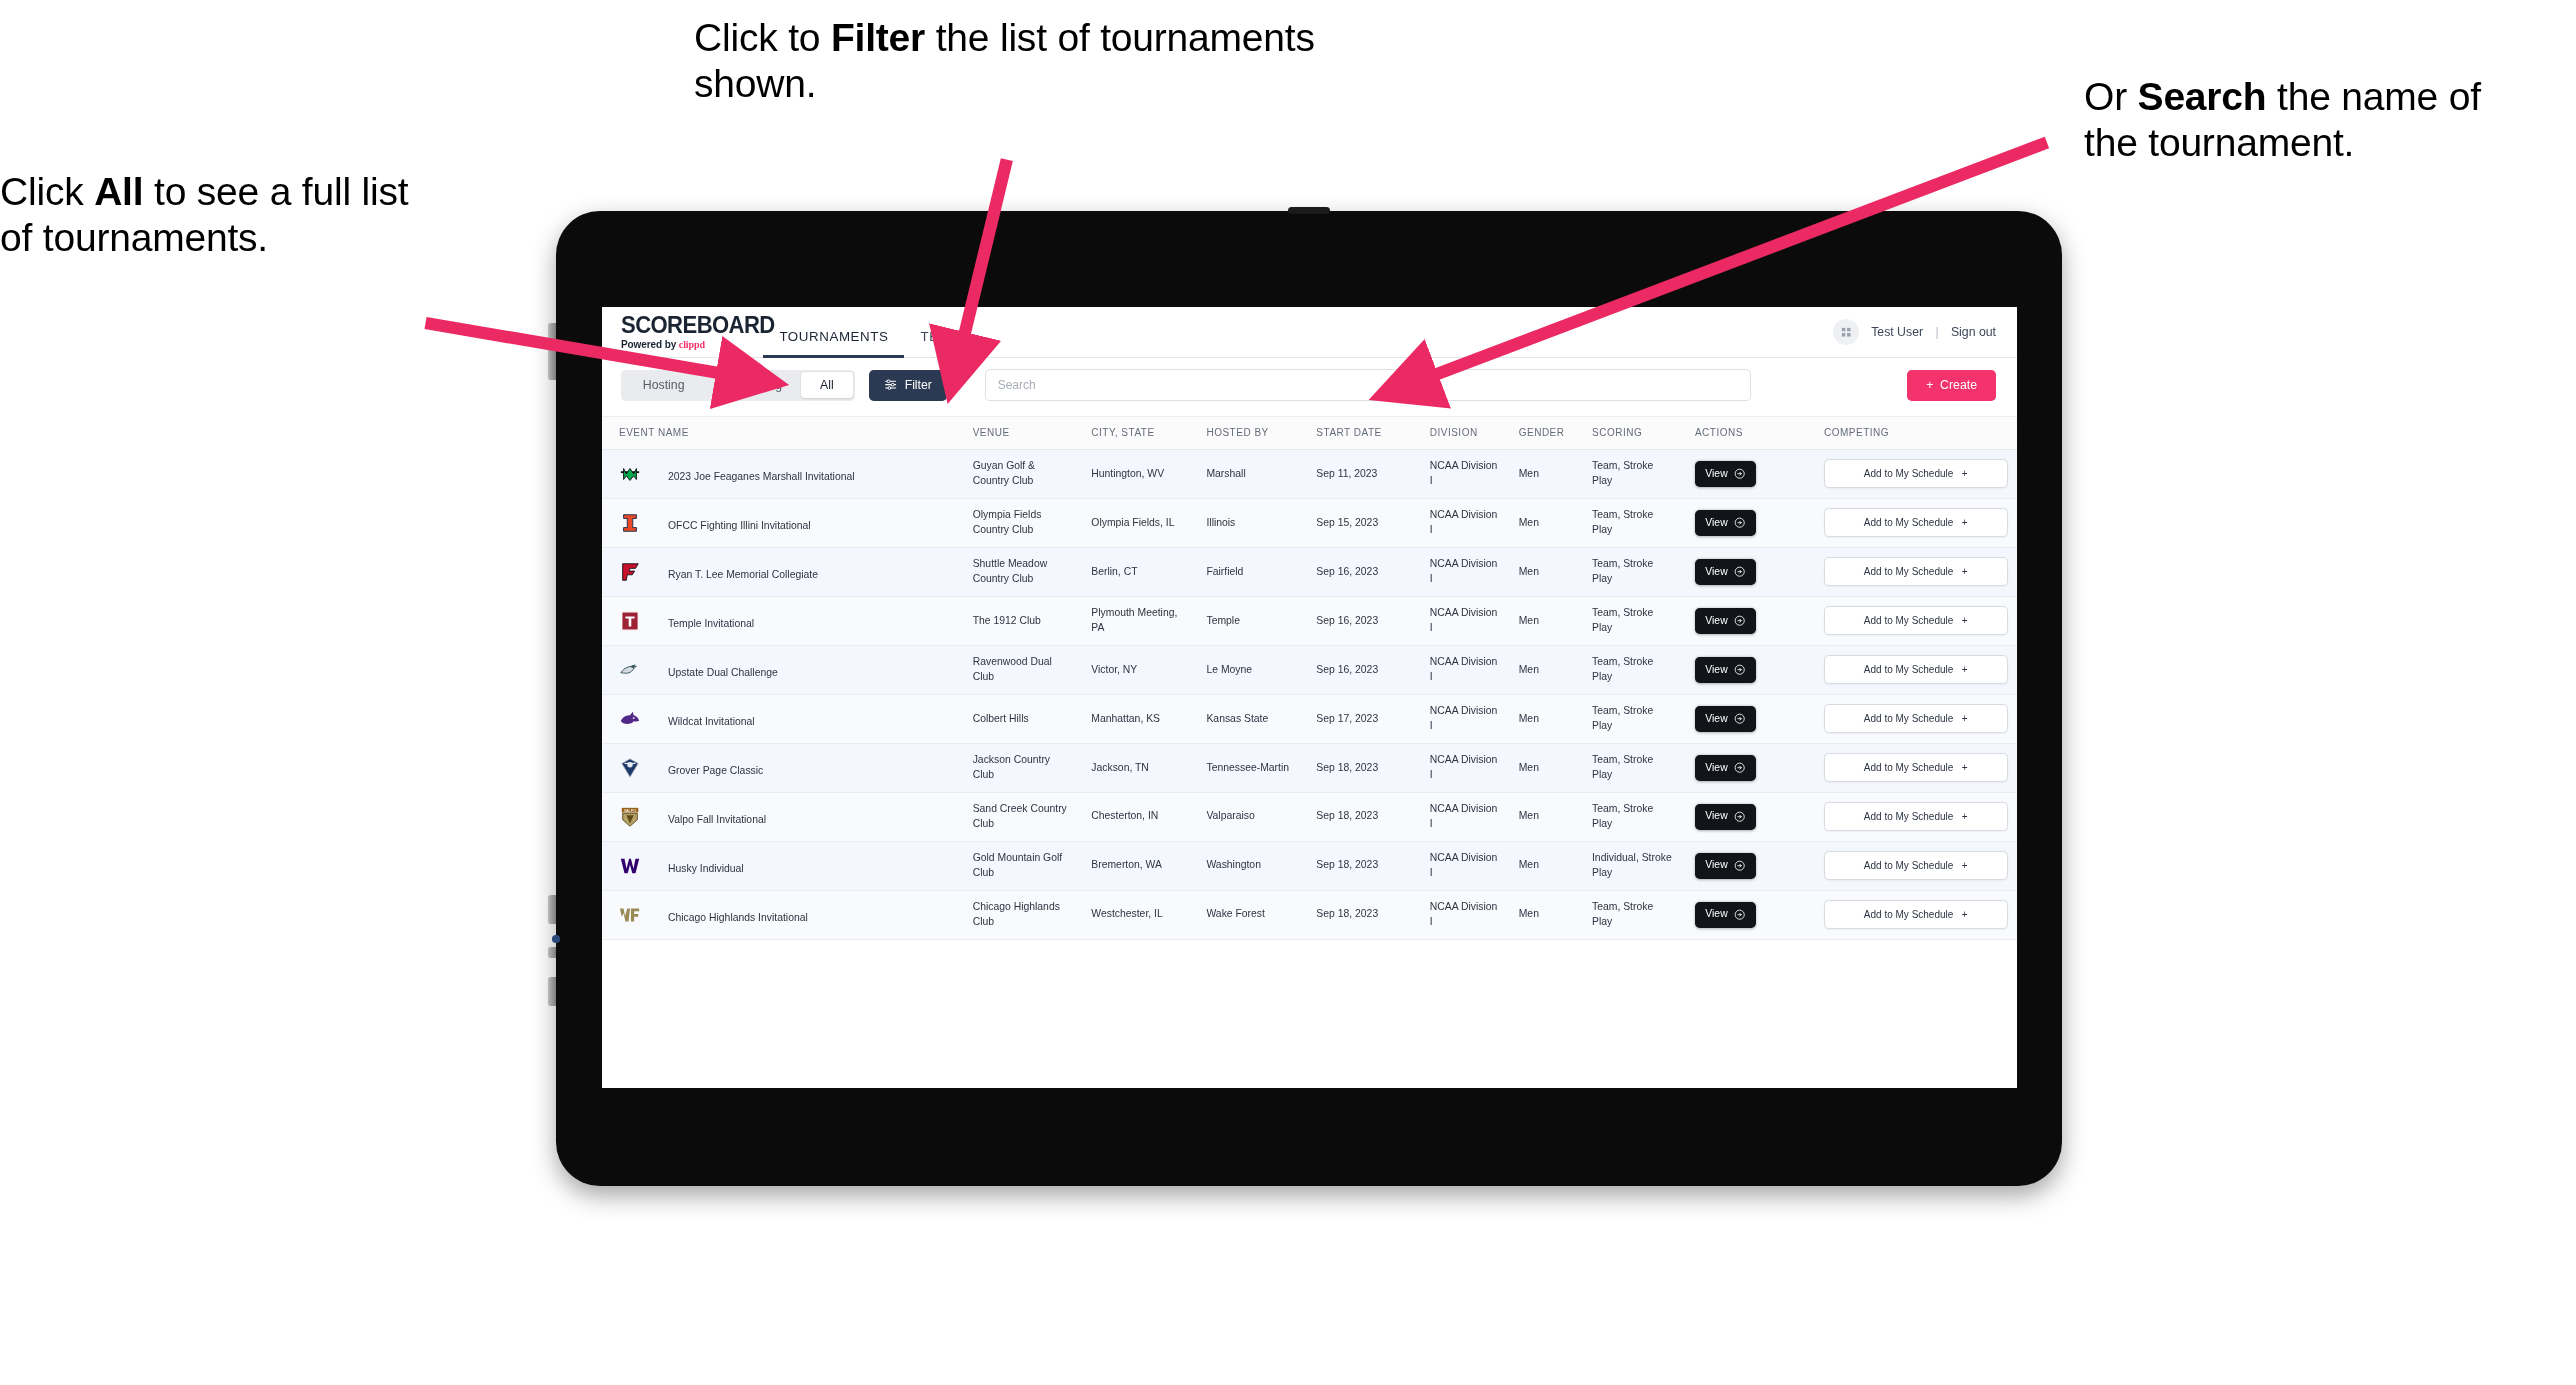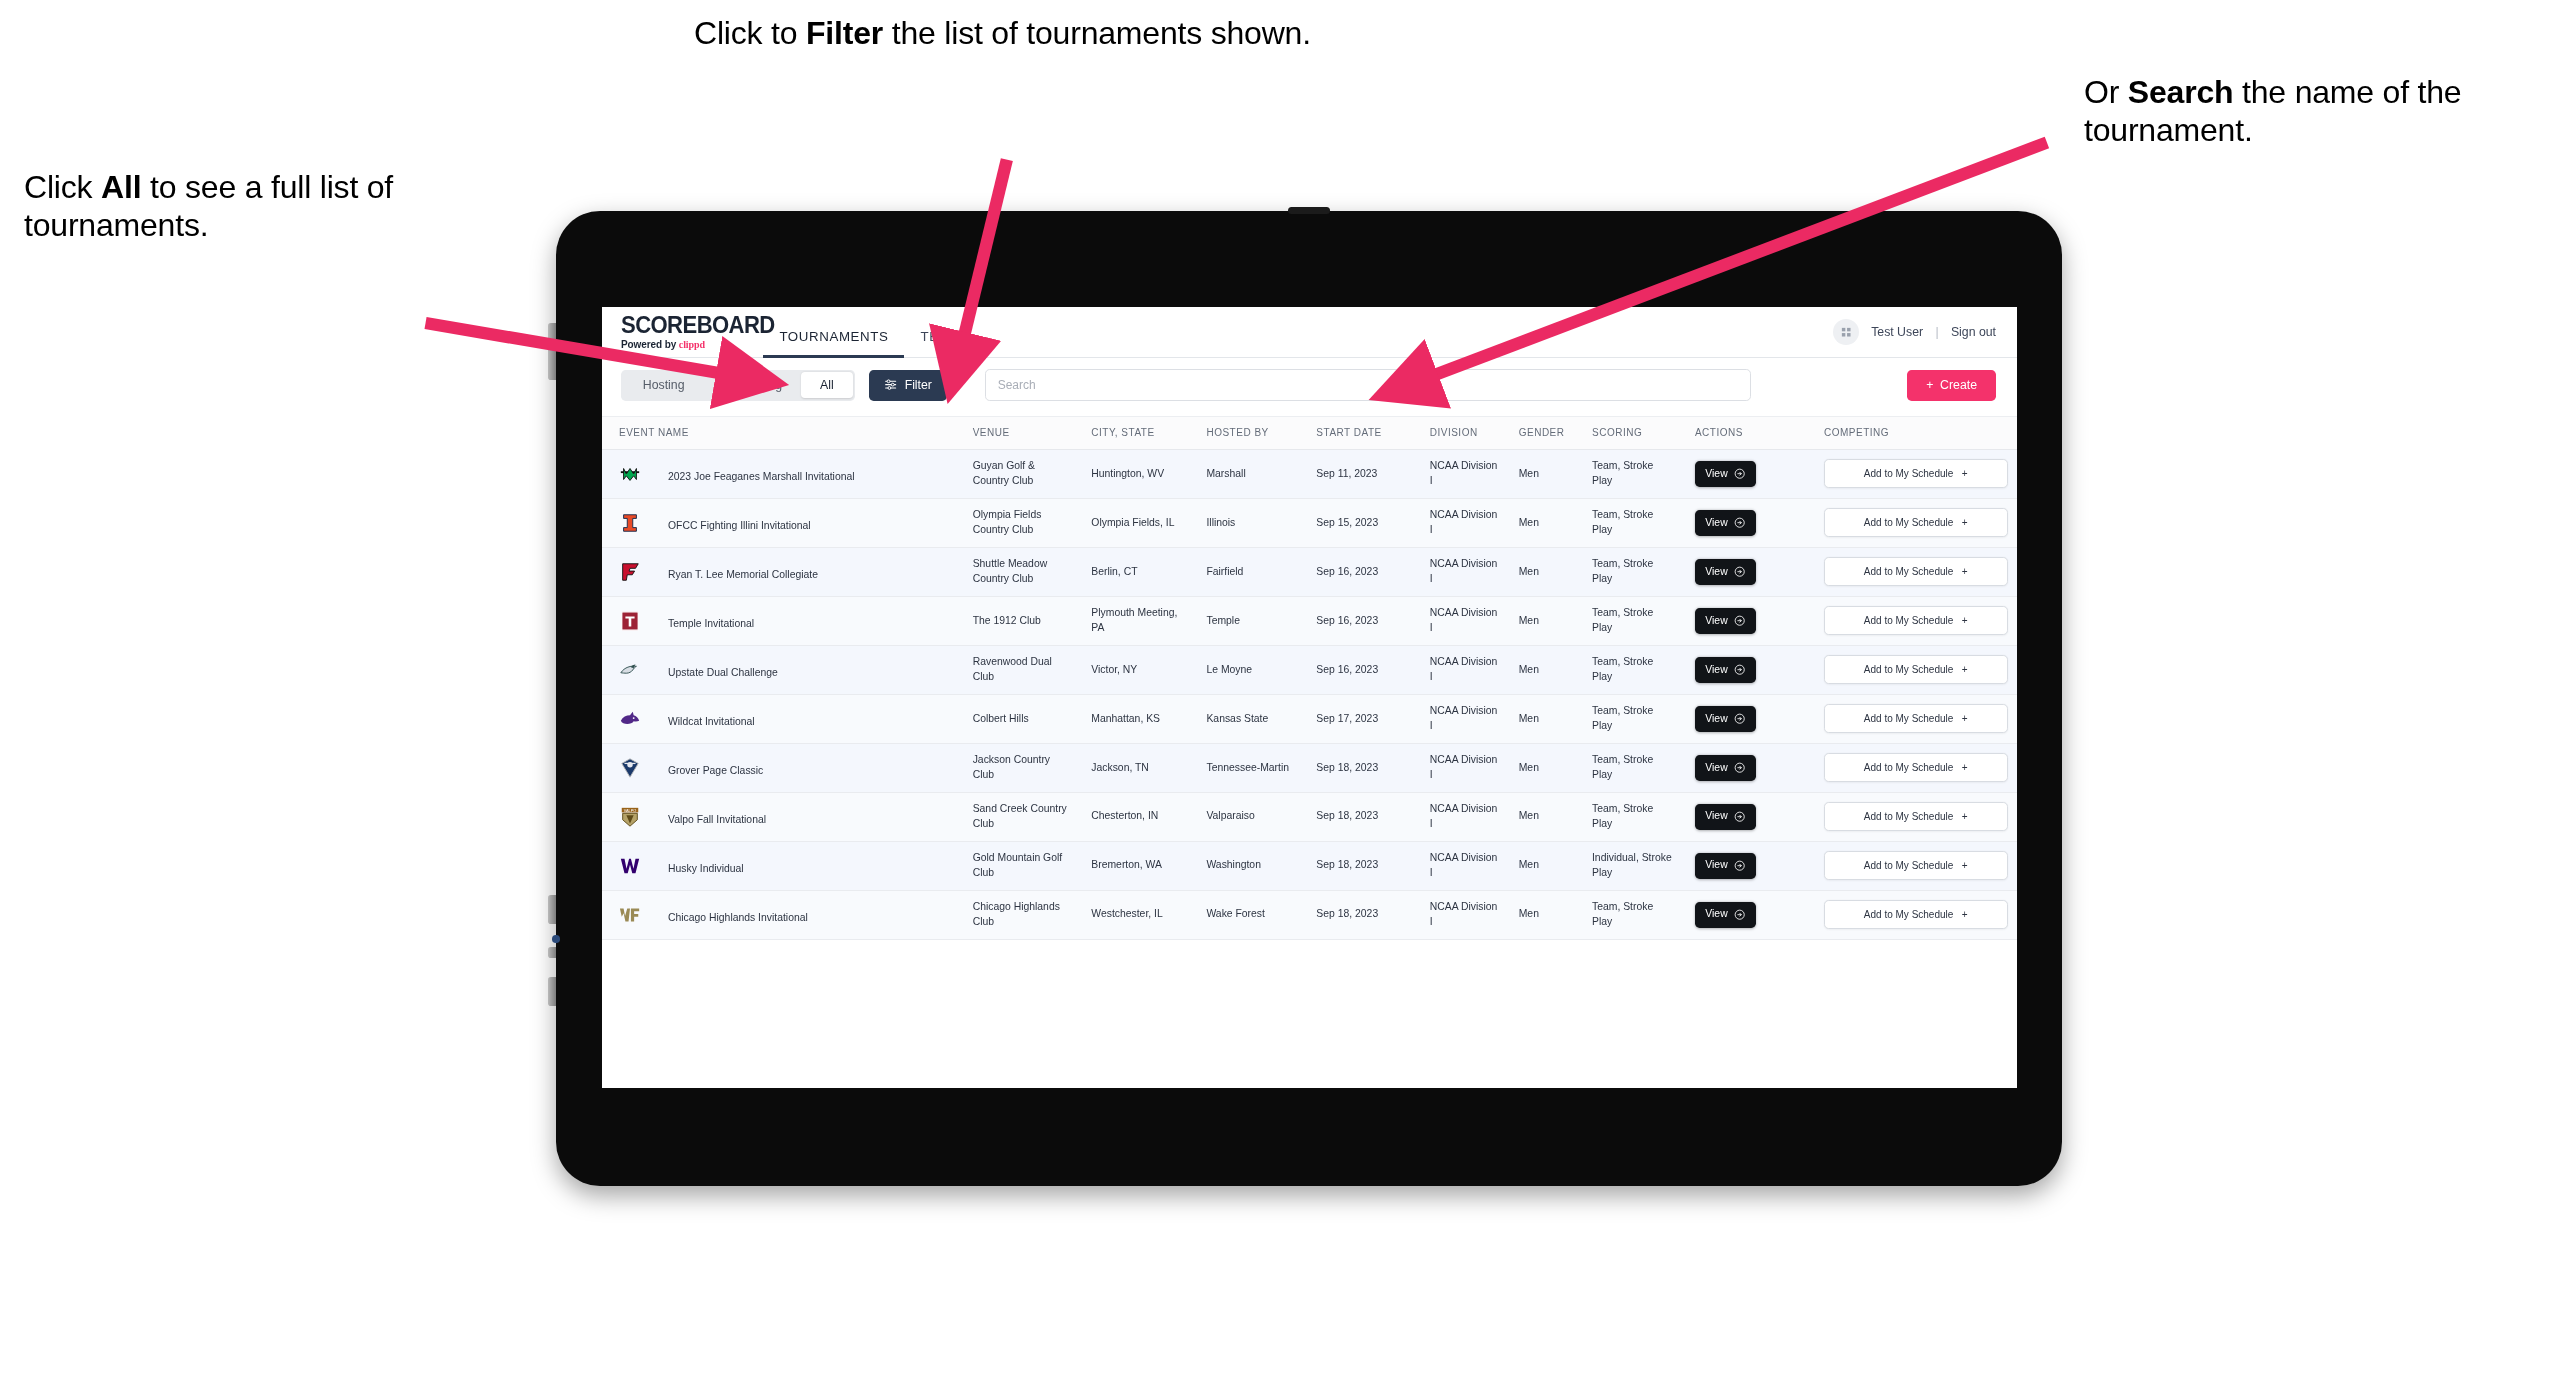--- a/index.html
+++ b/index.html
@@ -7,28 +7,28 @@
     width: 2576px; height: 1386px;
     background: #ffffff;
     font-family: "Liberation Sans", sans-serif;
     overflow: hidden;
   }
   .stage { position: relative; width: 2576px; height: 1386px; background:#fff; }
 
   
   .annot {
     position: absolute;
-    font-size: 32px;
+    font-size: 39px;
     line-height: 1.18;
     color: #000;
     font-weight: 400;
     letter-spacing: -0.2px;
   }
   .annot b { font-weight: 700; }
-  #annot-left  { left: 0px;    top: 169px; width: 446px; padding-left: 24px; }
+  #annot-left  { left: 0px;    top: 169px; width: 446px; }
   #annot-top   { left: 694px;  top: 15px;  width: 665px; }
   #annot-right { left: 2084px; top: 74px;  width: 408px; }
 
   .arrow-svg { position: absolute; left: 0; top: 0; width: 2576px; height: 1386px; pointer-events: none; }
 
   
   .tablet {
     position: absolute;
     left: 556px; top: 211px;
     width: 1506px; height: 975px;

